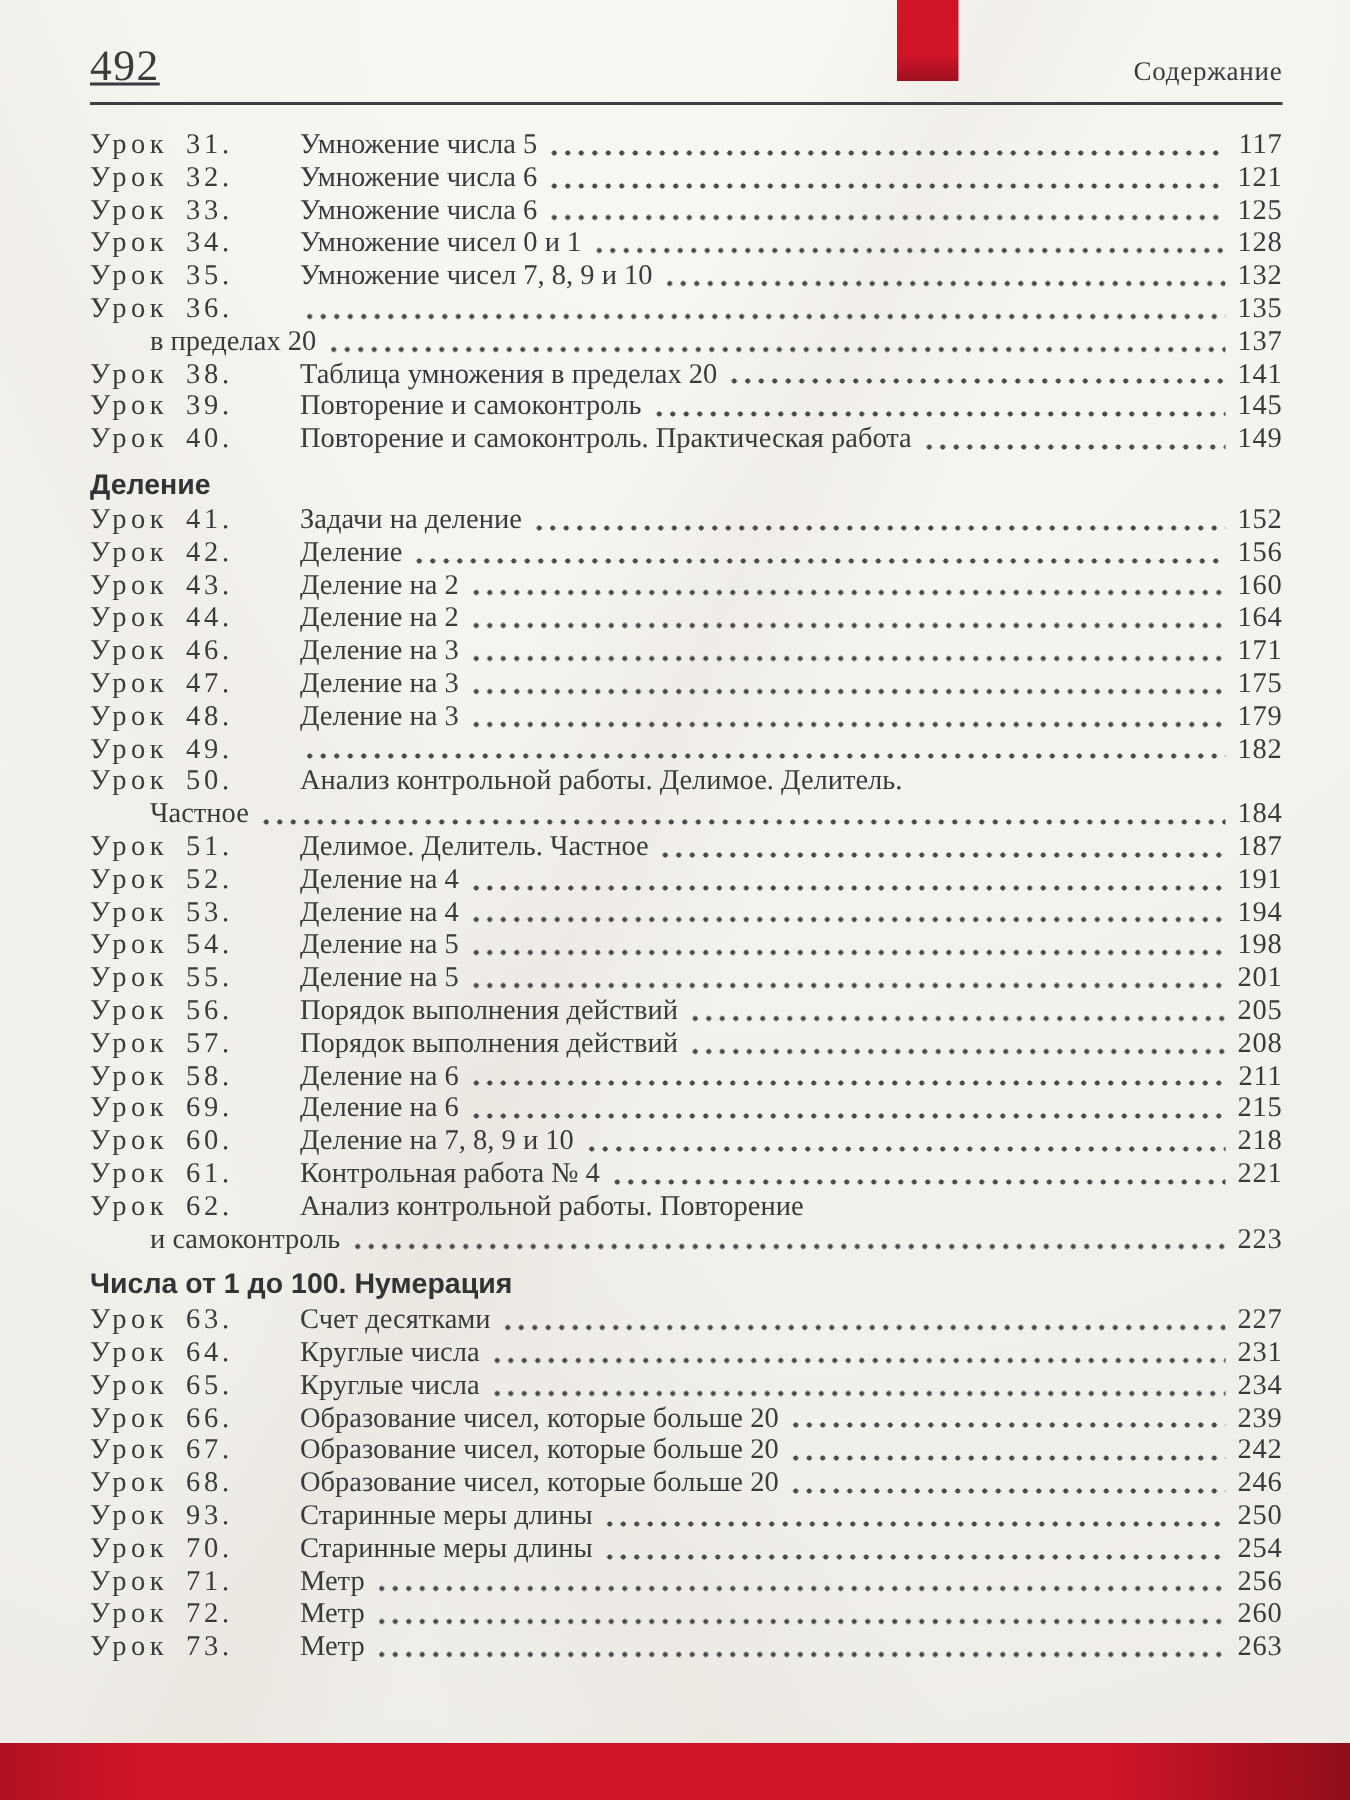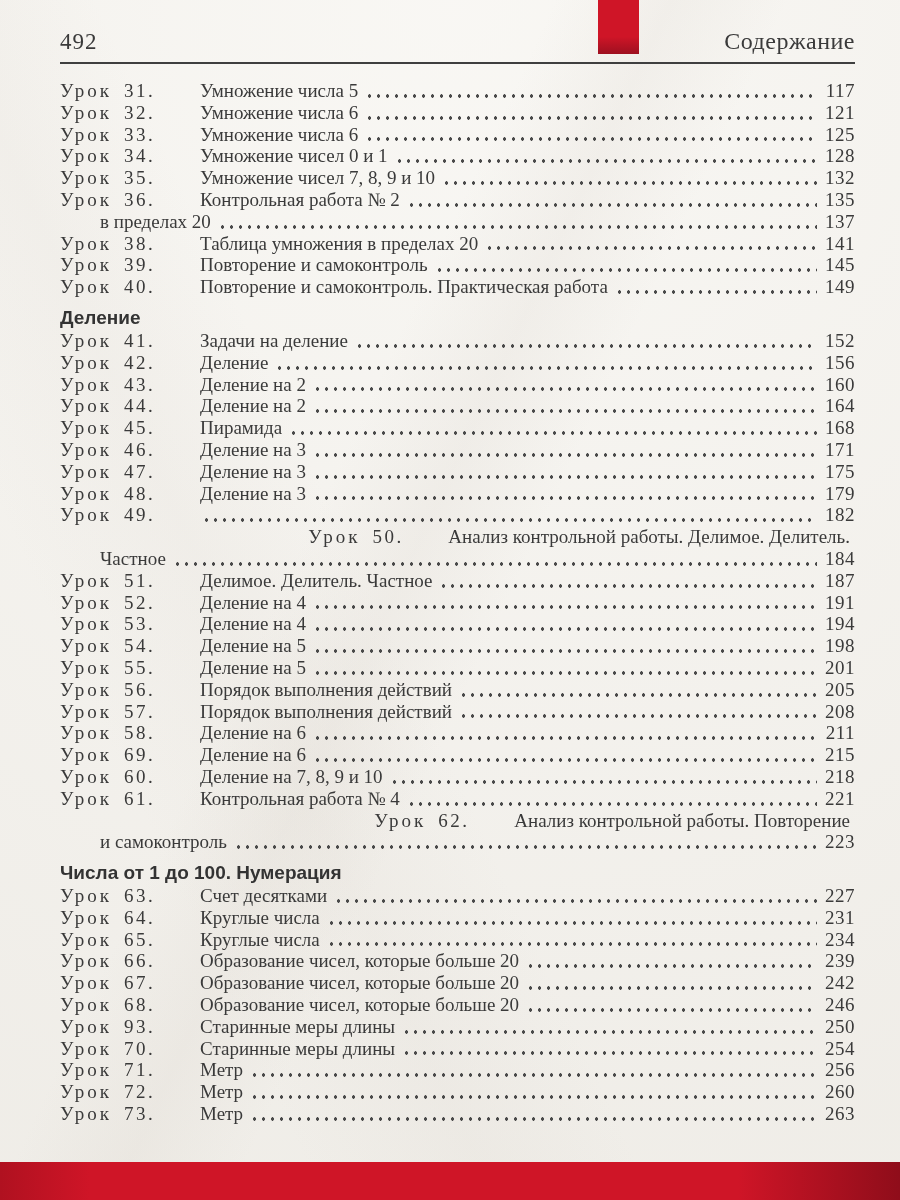--- a/index.html
+++ b/index.html
@@ -37,30 +37,30 @@
   .red-footer{
     position:absolute;left:0;bottom:0;width:900px;height:38px;
     background:linear-gradient(90deg, #b01120 0%, var(--red) 10%, var(--red) 82%, #8f0d1a 100%);
   }
   .content{
     position:absolute;left:60px;right:45px;top:28px;
   }
   .header{
     display:flex;justify-content:space-between;align-items:baseline;
   }
-  .page-num{font-size:23px;letter-spacing:1px;}
-  .header-title{font-size:24px;letter-spacing:0.5px;}
+  .page-num{font-size:29px;letter-spacing:1px;text-decoration:underline;}
+  .header-title{font-size:18px;letter-spacing:0.5px;}
   .header-rule{
     border:none;border-top:2px solid var(--rule);
     margin:7px 0 0 0;height:0;
   }
   .toc{margin-top:16px;font-size:19px;}
   .row{
     display:flex;align-items:baseline;
-    line-height:21.8px;height:21.8px;white-space:nowrap;justify-content:flex-end;
+    line-height:21.8px;height:21.8px;white-space:nowrap;
   }
   .row.cont{padding-left:40px;}
   .lesson-no{flex:0 0 140px;display:inline-block;}
   .lesson-word{letter-spacing:3px;margin-right:12px;}
   .lesson-num{letter-spacing:2.5px;}
   .title{margin-right:5px;}
   .dots{
     flex:1 1 auto;min-width:12px;height:4px;
     align-self:flex-end;margin:0 4px 4px 2px;
     background-image:radial-gradient(circle, #4a4a4a 1.5px, transparent 1.9px);
@@ -113,21 +113,20 @@
             <span class="pg">128</span>
           </div>
           <div class="row">
             <span class="lesson-no"><span class="lesson-word">Урок</span><span class="lesson-num">35.</span></span>
             <span class="title">Умножение чисел 7, 8, 9 и 10</span>
             <span class="dots"></span>
             <span class="pg">132</span>
           </div>
           <div class="row">
             <span class="lesson-no"><span class="lesson-word">Урок</span><span class="lesson-num">36.</span></span>
-            <span class="title">Контрольная работа № 2</span>
             <span class="dots"></span>
             <span class="pg">135</span>
           </div>
           <div class="row cont">
             <span class="title">в пределах 20</span>
             <span class="dots"></span>
             <span class="pg">137</span>
           </div>
           <div class="row">
             <span class="lesson-no"><span class="lesson-word">Урок</span><span class="lesson-num">38.</span></span>
@@ -168,26 +167,20 @@
             <span class="dots"></span>
             <span class="pg">160</span>
           </div>
           <div class="row">
             <span class="lesson-no"><span class="lesson-word">Урок</span><span class="lesson-num">44.</span></span>
             <span class="title">Деление на 2</span>
             <span class="dots"></span>
             <span class="pg">164</span>
           </div>
           <div class="row">
-            <span class="lesson-no"><span class="lesson-word">Урок</span><span class="lesson-num">45.</span></span>
-            <span class="title">Пирамида</span>
-            <span class="dots"></span>
-            <span class="pg">168</span>
-          </div>
-          <div class="row">
             <span class="lesson-no"><span class="lesson-word">Урок</span><span class="lesson-num">46.</span></span>
             <span class="title">Деление на 3</span>
             <span class="dots"></span>
             <span class="pg">171</span>
           </div>
           <div class="row">
             <span class="lesson-no"><span class="lesson-word">Урок</span><span class="lesson-num">47.</span></span>
             <span class="title">Деление на 3</span>
             <span class="dots"></span>
             <span class="pg">175</span>

